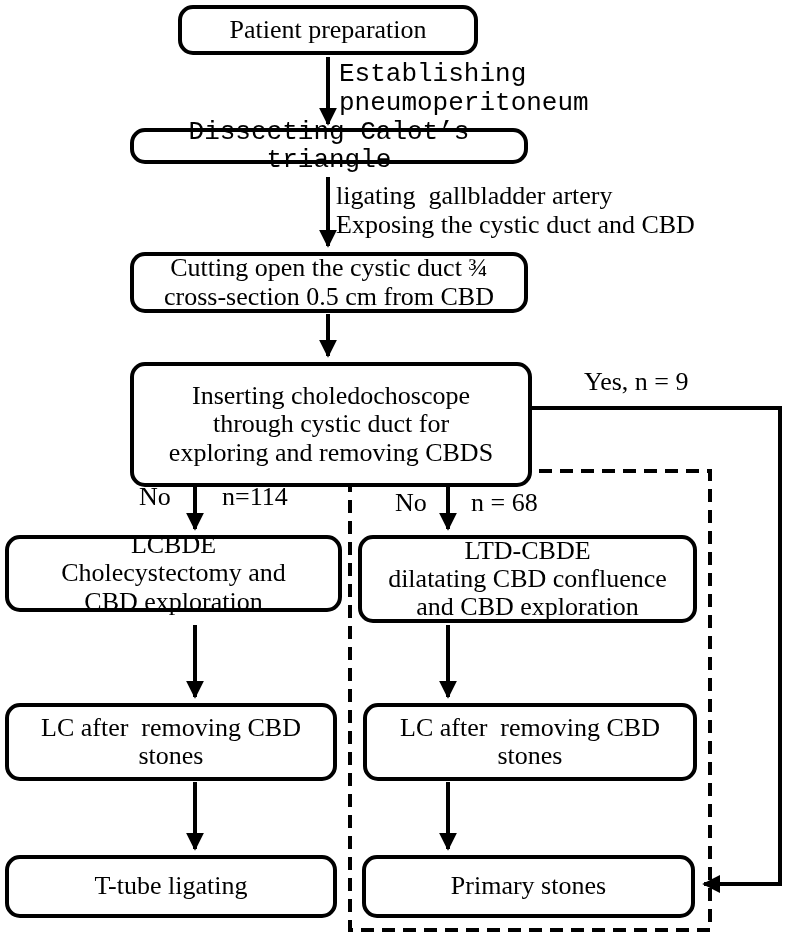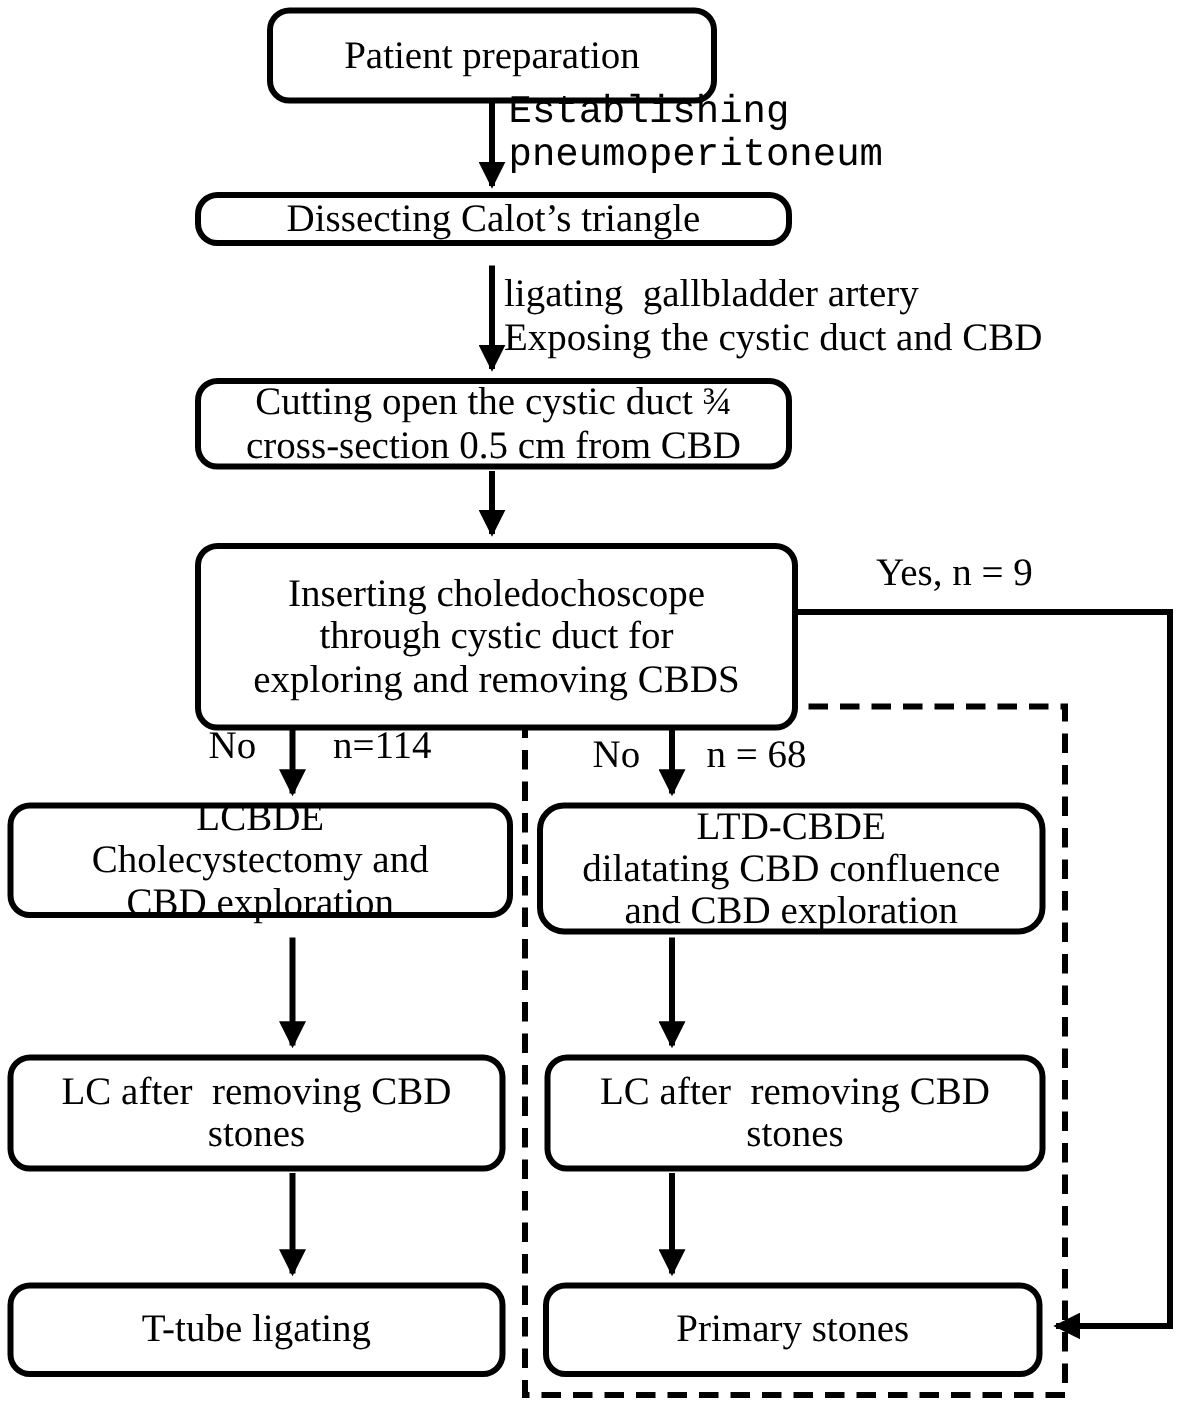--- a/index.html
+++ b/index.html
@@ -39,26 +39,26 @@
   }
   .edge-label {
     position: absolute;
     font-size: 26px;
     line-height: 1.12;
     white-space: pre-wrap;
     z-index: 3;
     text-align: left;
   }
   
-  .n-patient   { left:178px; top:5px;   width:300px; height:64px; }
-  .n-dissect   { left:130px; top:128px; width:398px; height:36px; }
+  .n-patient   { left:178px; top:5px;   width:300px; height:50px; }
+  .n-dissect   { left:130px; top:128px; width:398px; height:36px;font-family:Liberation Mono, monospace; }
   .n-cutting   { left:130px; top:252px; width:398px; height:61px; }
   .n-inserting { left:130px; top:362px; width:402px; height:125px; }
   .n-lcbde     { left:5px;   top:535px; width:337px; height:77px; }
-  .n-ltdcbde   { left:358px; top:535px; width:339px; height:88px;border-radius:18px; }
+  .n-ltdcbde   { left:358px; top:535px; width:339px; height:88px; }
   .n-lcleft    { left:5px;   top:703px; width:332px; height:78px; }
   .n-lcright   { left:363px; top:703px; width:334px; height:78px; }
   .n-ttube     { left:5px;   top:855px; width:332px; height:63px; }
   .n-primary   { left:362px; top:855px; width:333px; height:63px; }
   
   .l-establishing { left:339px; top:60px;font-family:Liberation Mono, monospace;  }
   .l-ligating     { left:336px; top:181px; }
   .l-yes          { left:584px; top:367px; }
   .l-no-left      { left:139px; top:482px; }
   .l-n114         { left:222px; top:482px; }

